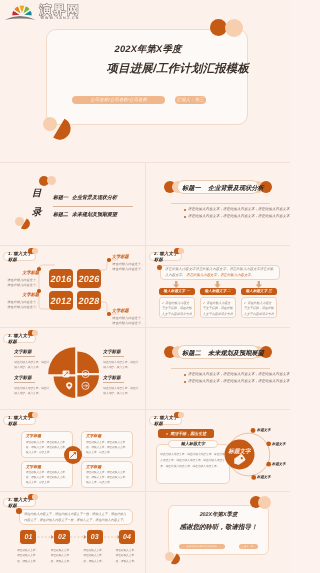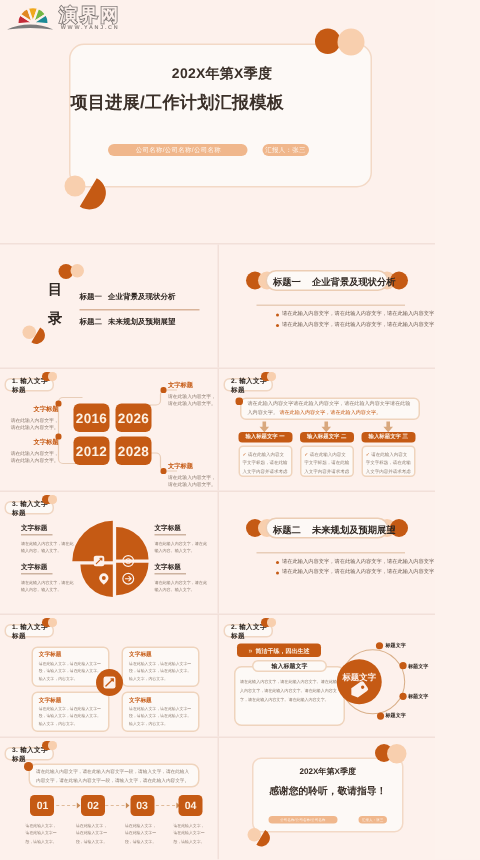--- a/index.html
+++ b/index.html
@@ -13,35 +13,35 @@
   .wm svg{display:block;width:90px;height:22px;position:absolute;left:0;top:0;}
   .wm-name{position:absolute;left:38.5px;top:4.4px;font-size:12px;font-weight:bold;
            color:#7e7876;-webkit-text-stroke:1.1px #7e7876;
            letter-spacing:1.65px;line-height:1;}
   .wm-name2{position:absolute;left:38.5px;top:4.4px;font-size:12px;font-weight:bold;
            color:#fbefea;letter-spacing:1.65px;line-height:1;}
   .wm-url{position:absolute;left:39.5px;top:17.2px;font-size:3.6px;
           letter-spacing:1.15px;color:#8d8581;line-height:1;font-weight:bold;}
 
   
-  .slide{position:absolute;overflow:hidden;background:#fdf1ec;box-sizing:border-box;}
+  .slide{position:absolute;overflow:hidden;background:#fdf1ec;box-sizing:border-box;font-style:italic;}
   .sep-h{position:absolute;left:0;width:290px;height:1px;background:#f2e0d9;z-index:40;}
   .sep-v{position:absolute;width:1px;background:#f2e0d9;z-index:40;}
 
   
   .dot-dk{position:absolute;border-radius:50%;background:#c55a14;}
   .dot-lt{position:absolute;border-radius:50%;background:#f8cfae;}
 
   
   .tcard{position:absolute;left:46px;top:29px;width:202px;height:96px;
          border:1px solid #f3d9c6;border-radius:10px;background:#fdf9f6;
          box-sizing:border-box;}
   .t1{position:absolute;left:47px;width:202px;top:45px;text-align:center;
       font-size:9.3px;font-weight:bold;color:#3b3029;letter-spacing:.2px;line-height:1;}
-  .t2{position:absolute;left:47px;width:202px;top:64px;text-align:left;
+  .t2{position:absolute;left:47px;width:202px;top:64px;text-align:right;
       font-size:11.4px;font-weight:bold;color:#3b3029;letter-spacing:.2px;line-height:1;}
   .pill{position:absolute;border-radius:7px;background:#f0b78c;
         color:#fdf6f0;font-size:4.3px;display:flex;align-items:center;
         justify-content:center;letter-spacing:.2px;}
 
   
   .mulu{position:absolute;font-size:12px;font-weight:bold;color:#2f2722;}
   .toc-row{position:absolute;font-size:5px;font-weight:bold;color:#2f2722;
            white-space:nowrap;}
   .toc-row b{color:#2f2722;margin-right:4px;}

